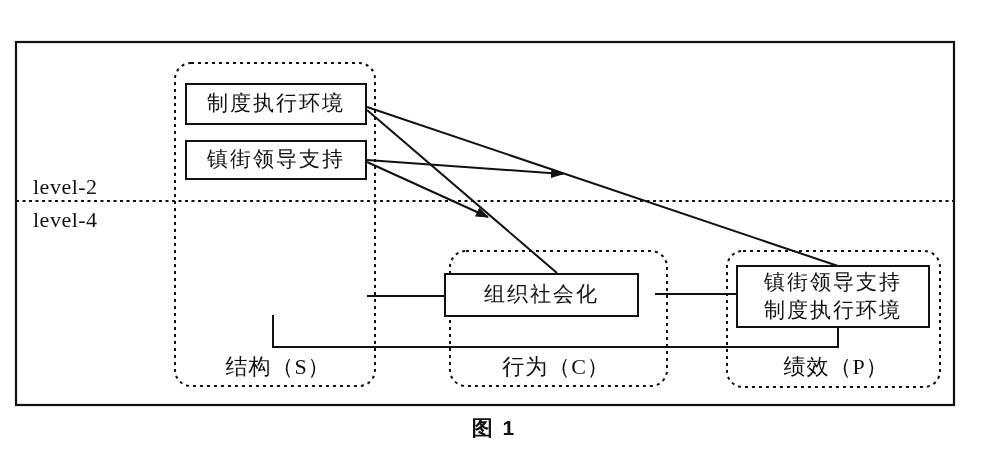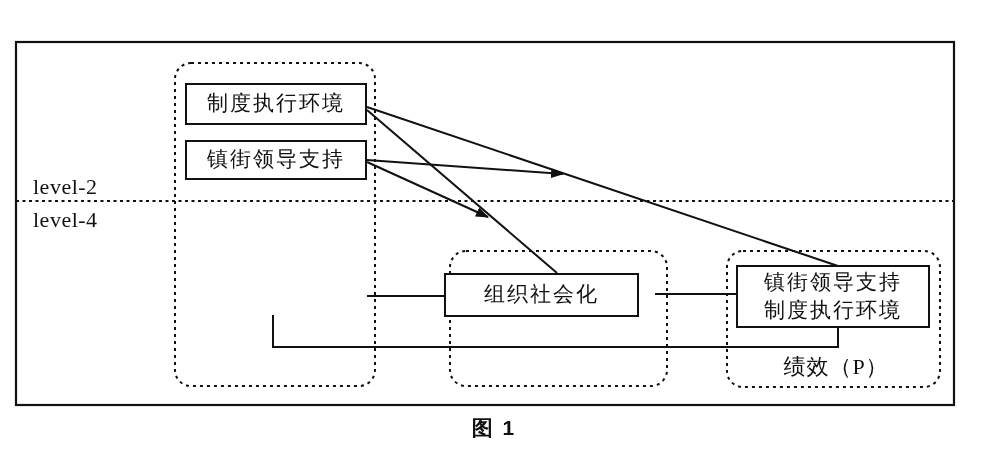--- a/index.html
+++ b/index.html
@@ -116,19 +116,21 @@
     <span>镇街领导支持</span>
   </div>
   <div class="node box-socialization">
     <span>组织社会化</span>
   </div>
   <div class="node box-performance">
     <span>镇街领导支持</span>
     <span>制度执行环境</span>
   </div>
 
+  <div class="group-label label-structure">结构（S）</div>
+  <div class="group-label label-conduct">行为（C）</div>
   <div class="group-label label-performance">绩效（P）</div>
 
   <div class="caption">
     <span>图 1</span>
   </div>
 
 </div>
 
 </body></html>

